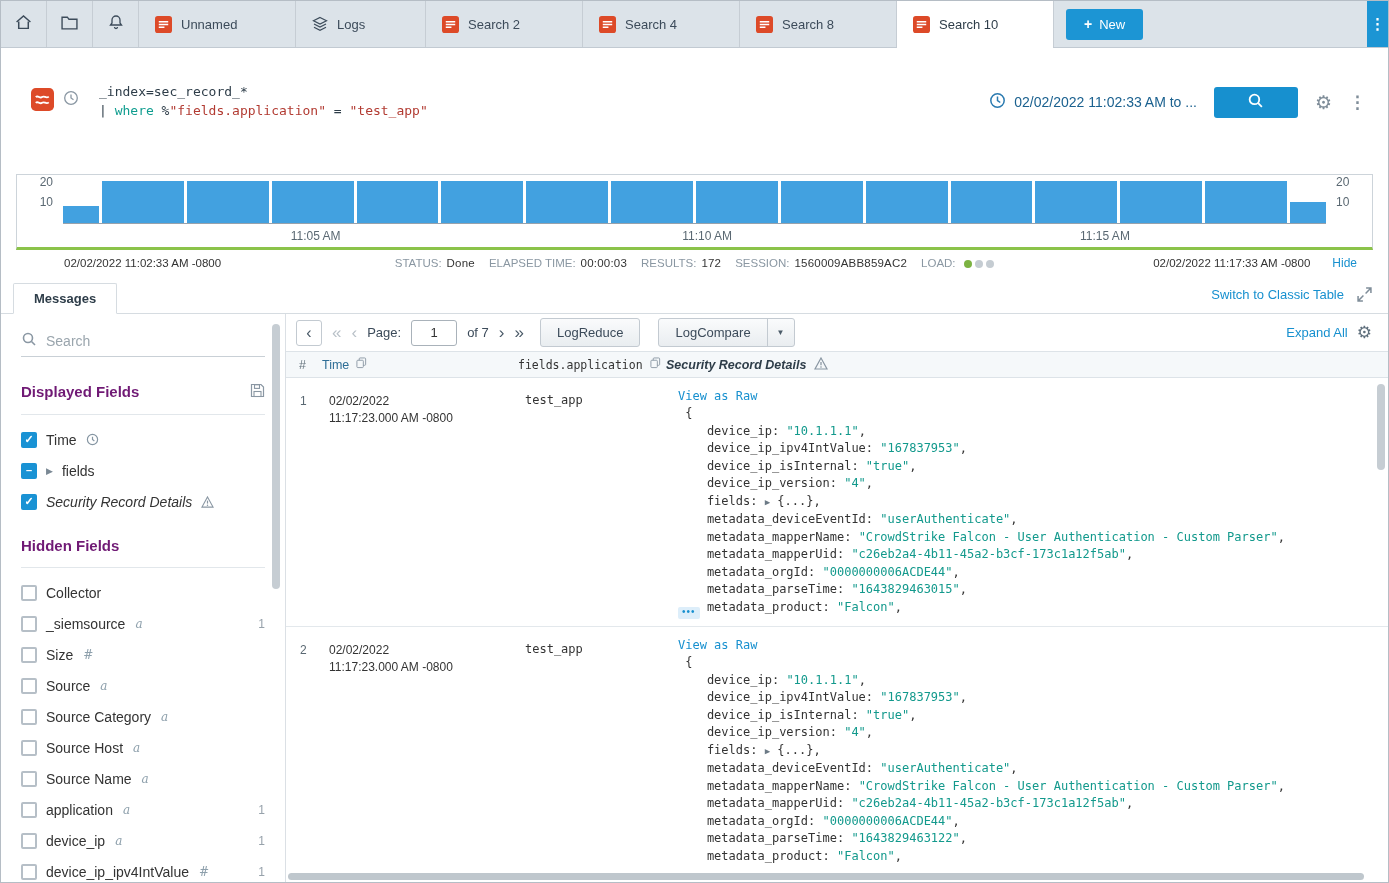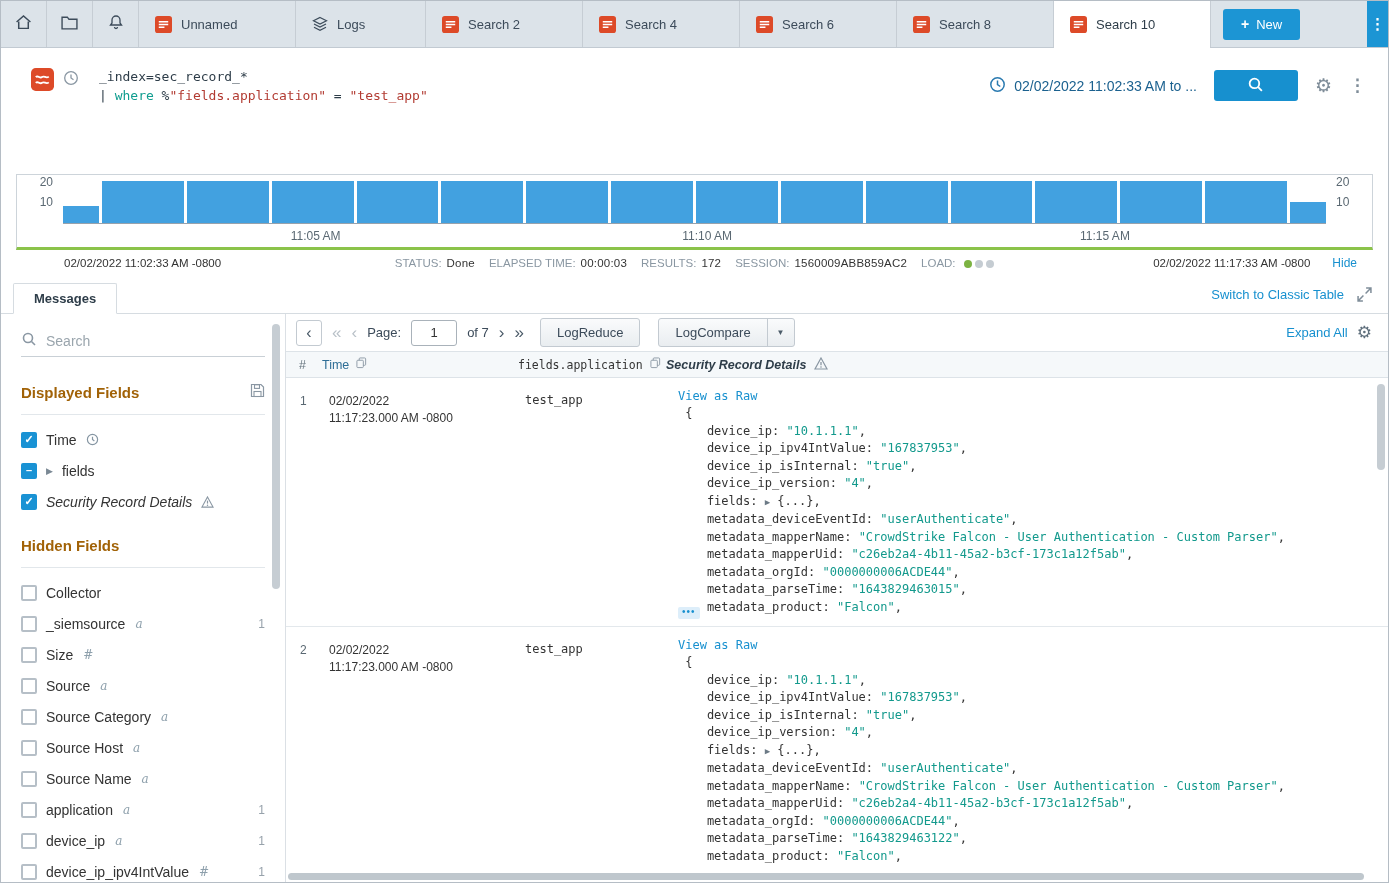--- a/index.html
+++ b/index.html
@@ -15,21 +15,21 @@
 .tab.active{background:#fff;color:#2e3d49}
 .tab.active::after{content:"";position:absolute;left:0;right:0;bottom:-1px;height:1px;background:#fff}
 .tab-ic{display:flex;flex:none}
 .newwrap{display:flex;align-items:center;padding:0 12px}
 .new-btn{display:flex;align-items:center;gap:7px;background:#1c95d4;color:#fff;border:none;border-radius:3px;font-size:13px;padding:8px 18px;font-family:inherit;cursor:pointer}
 .plus{font-size:14px;font-weight:bold;line-height:1}
 .tb-spacer{flex:1}
 .tb-more{width:21px;background:#1c95d4;color:#fff;display:flex;align-items:center;justify-content:center;font-size:15px;cursor:pointer;font-weight:bold}
 
 
-.query{flex:none;height:86px;background:#fff;display:flex;align-items:flex-start;padding:17px 22px 0 30px;gap:12px}
+.query{flex:none;height:86px;background:#fff;display:flex;align-items:center;padding:17px 22px 0 30px;gap:12px}
 .query-ic{display:flex;gap:9px;padding-top:3px;flex:none}
 .qtext{font-family:"DejaVu Sans Mono",monospace;font-size:13px;line-height:19px;color:#2e3d49;flex:1;padding-top:2px;margin-left:8px;white-space:pre}
 .kw{color:#0f9d8f}
 .qs{color:#b23b32}
 .qright{display:flex;align-items:center;gap:17px;padding-top:5px;flex:none}
 .trange{display:flex;align-items:center;gap:8px;color:#1b618f;font-size:14px;cursor:pointer;white-space:nowrap}
 .search-btn{width:84px;height:31px;background:#1790cf;border:none;border-radius:3px;display:flex;align-items:center;justify-content:center;cursor:pointer}
 .gear{font-size:19px;color:#7f8d99;cursor:pointer;line-height:1}
 .kebab{font-size:17px;color:#7f8d99;cursor:pointer;font-weight:bold;line-height:1}
 
@@ -59,21 +59,21 @@
 .msg-tab{margin-left:12px;margin-bottom:-1px;background:#fff;border:1px solid #d6dce1;border-bottom-color:#fff;border-radius:2px 2px 0 0;padding:7px 20px;font-size:13px;font-weight:bold;color:#2e3d49;cursor:pointer}
 .switch-wrap{margin-left:auto;display:flex;align-items:flex-start;gap:13px;padding:0 16px 7px 0}
 .switch-link{color:#1790cf;font-size:13px;cursor:pointer;white-space:nowrap}
 
 
 .content{flex:1;min-height:0;display:flex}
 .sidebar{width:285px;flex:none;border-right:1px solid #dbe0e5;position:relative;overflow:hidden}
 .search-row{margin:12px 20px 0;height:31px;display:flex;align-items:center;gap:9px;border-bottom:1px solid #c9d0d6}
 .search-input{border:none;outline:none;font-size:14px;color:#333;flex:1;font-family:inherit;background:transparent}
 .search-input::placeholder{color:#9aa5ad}
-.f-header{display:flex;align-items:center;justify-content:space-between;margin:26px 20px 0;font-size:15px;font-weight:bold;color:#a16207}
+.f-header{display:flex;justify-content:space-between;margin:26px 20px 0;font-size:15px;font-weight:bold;color:#701a75}
 .f-header.h2{margin-top:20px}
 .sep{border:none;border-top:1px solid #e2e7eb;margin:13px 20px 0}
 .flist{margin-top:9px}
 .frow{display:flex;align-items:center;gap:9px;height:31px;margin:0 20px;font-size:14px;color:#333}
 .cb{width:16px;height:16px;border-radius:2px;flex:none;display:flex;align-items:center;justify-content:center;font-size:11px;cursor:pointer;line-height:1}
 .cb.checked,.cb.partial{background:#1992d4;color:#fff;font-weight:bold}
 .cb.un{border:2px solid #b6bfc7;background:#fff}
 .flabel.it{font-style:italic}
 .hint{font-style:italic;color:#8ea0ac;font-size:12px;font-family:"DejaVu Serif",serif;margin-left:1px}
 .count{margin-left:auto;color:#97a2ab;font-size:12px}
@@ -170,29 +170,20 @@
           <span>Search 2</span>
         </div>
         <div class="tab">
           <span class="tab-ic">
             <svg width="17" height="17" viewBox="0 0 18 18">
               <rect width="18" height="18" rx="3" fill="#dd4a28"></rect>
               <path d="M4 6h10M4 9h10M4 12h6" stroke="#fff" stroke-width="1.6"></path>
             </svg>
           </span>
           <span>Search 4</span>
-        </div>
-        <div class="tab">
-          <span class="tab-ic">
-            <svg width="17" height="17" viewBox="0 0 18 18">
-              <rect width="18" height="18" rx="3" fill="#dd4a28"></rect>
-              <path d="M4 6h10M4 9h10M4 12h6" stroke="#fff" stroke-width="1.6"></path>
-            </svg>
-          </span>
-          <span>Search 6</span>
         </div>
         <div class="tab">
           <span class="tab-ic">
             <svg width="17" height="17" viewBox="0 0 18 18">
               <rect width="18" height="18" rx="3" fill="#dd4a28"></rect>
               <path d="M4 6h10M4 9h10M4 12h6" stroke="#fff" stroke-width="1.6"></path>
             </svg>
           </span>
           <span>Search 8</span>
         </div>

